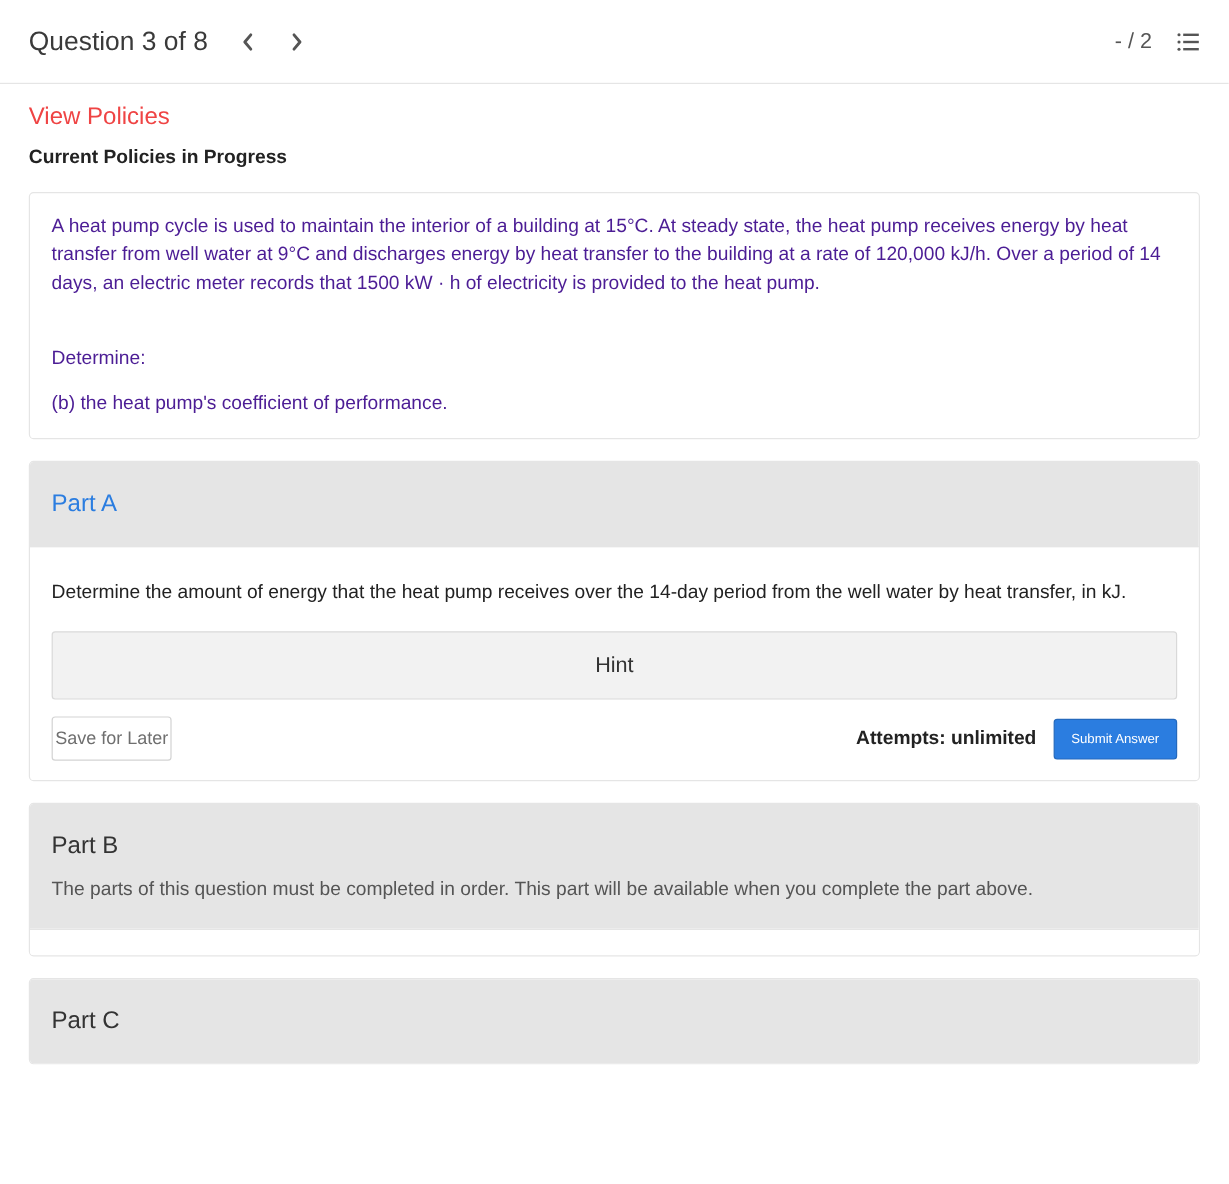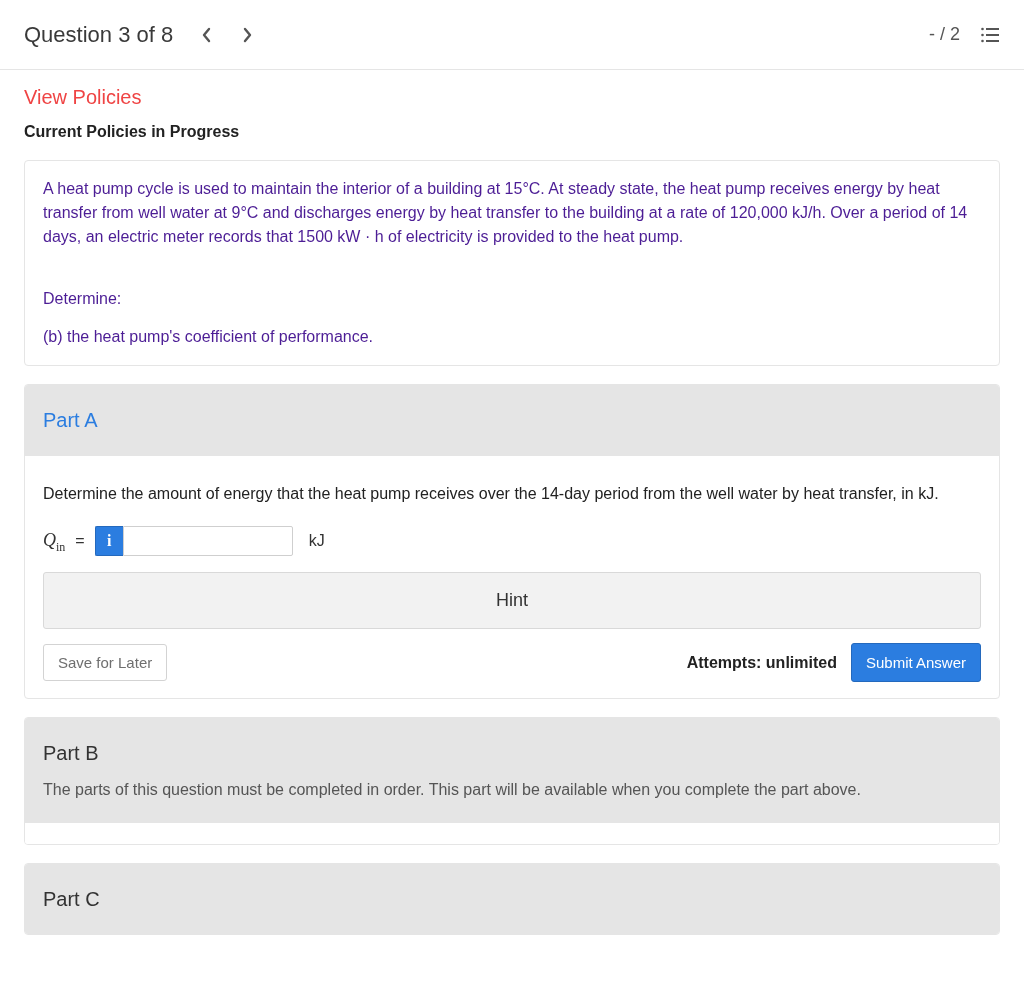--- a/index.html
+++ b/index.html
@@ -91,33 +91,33 @@
   .actions {
     display: flex;
     align-items: center;
     justify-content: space-between;
     margin-top: 14px;
   }
   .save-btn {
     border: 1px solid #d3d3d3;
     background: #fff;
     color: #6f6f6f;
-    padding: 9px 14px;
+    padding: 9px 2px;
     font-size: 15px;
     border-radius: 3px;
     cursor: pointer;
   }
   .actions-right { display: flex; align-items: center; gap: 14px; }
   .attempts { font-weight: 700; color: #222; }
   .submit-btn {
     background: #2b7de0;
     color: #fff;
     border: 1px solid #2469bd;
     padding: 10px 14px;
-    font-size: 15px;
+    font-size: 11px;
     border-radius: 3px;
     cursor: pointer;
   }
   .locked-panel .part-header { border-bottom: none; }
   .blank-row { border-top: 1px solid #e5e5e5; height: 22px; background: #fff; }
 </style>
 </head>
 <body>
 
 <div class="page">
@@ -164,29 +164,20 @@
         <p>(b) the heat pump's coefficient of performance.</p>
       </div>
     </div>
 
     <div class="part-panel">
       <div class="part-header">
         <div class="part-title active">Part A</div>
       </div>
       <div class="part-body">
         <div class="prompt">Determine the amount of energy that the heat pump receives over the 14-day period from the well water by heat transfer, in kJ.</div>
-        <div class="answer-row">
-          <span class="qin"><span>Q</span><sub>in</sub></span>
-          <span class="eq">=</span>
-          <span style="display:inline-flex;">
-            <span class="info-btn">i</span>
-            <input class="answer-input" type="text" style="">
-          </span>
-          <span class="unit">kJ</span>
-        </div>
         <div class="hint-box">Hint</div>
         <div class="actions">
           <button class="save-btn">Save for Later</button>
           <div class="actions-right">
             <span class="attempts">Attempts: unlimited</span>
             <button class="submit-btn">Submit Answer</button>
           </div>
         </div>
       </div>
     </div>

